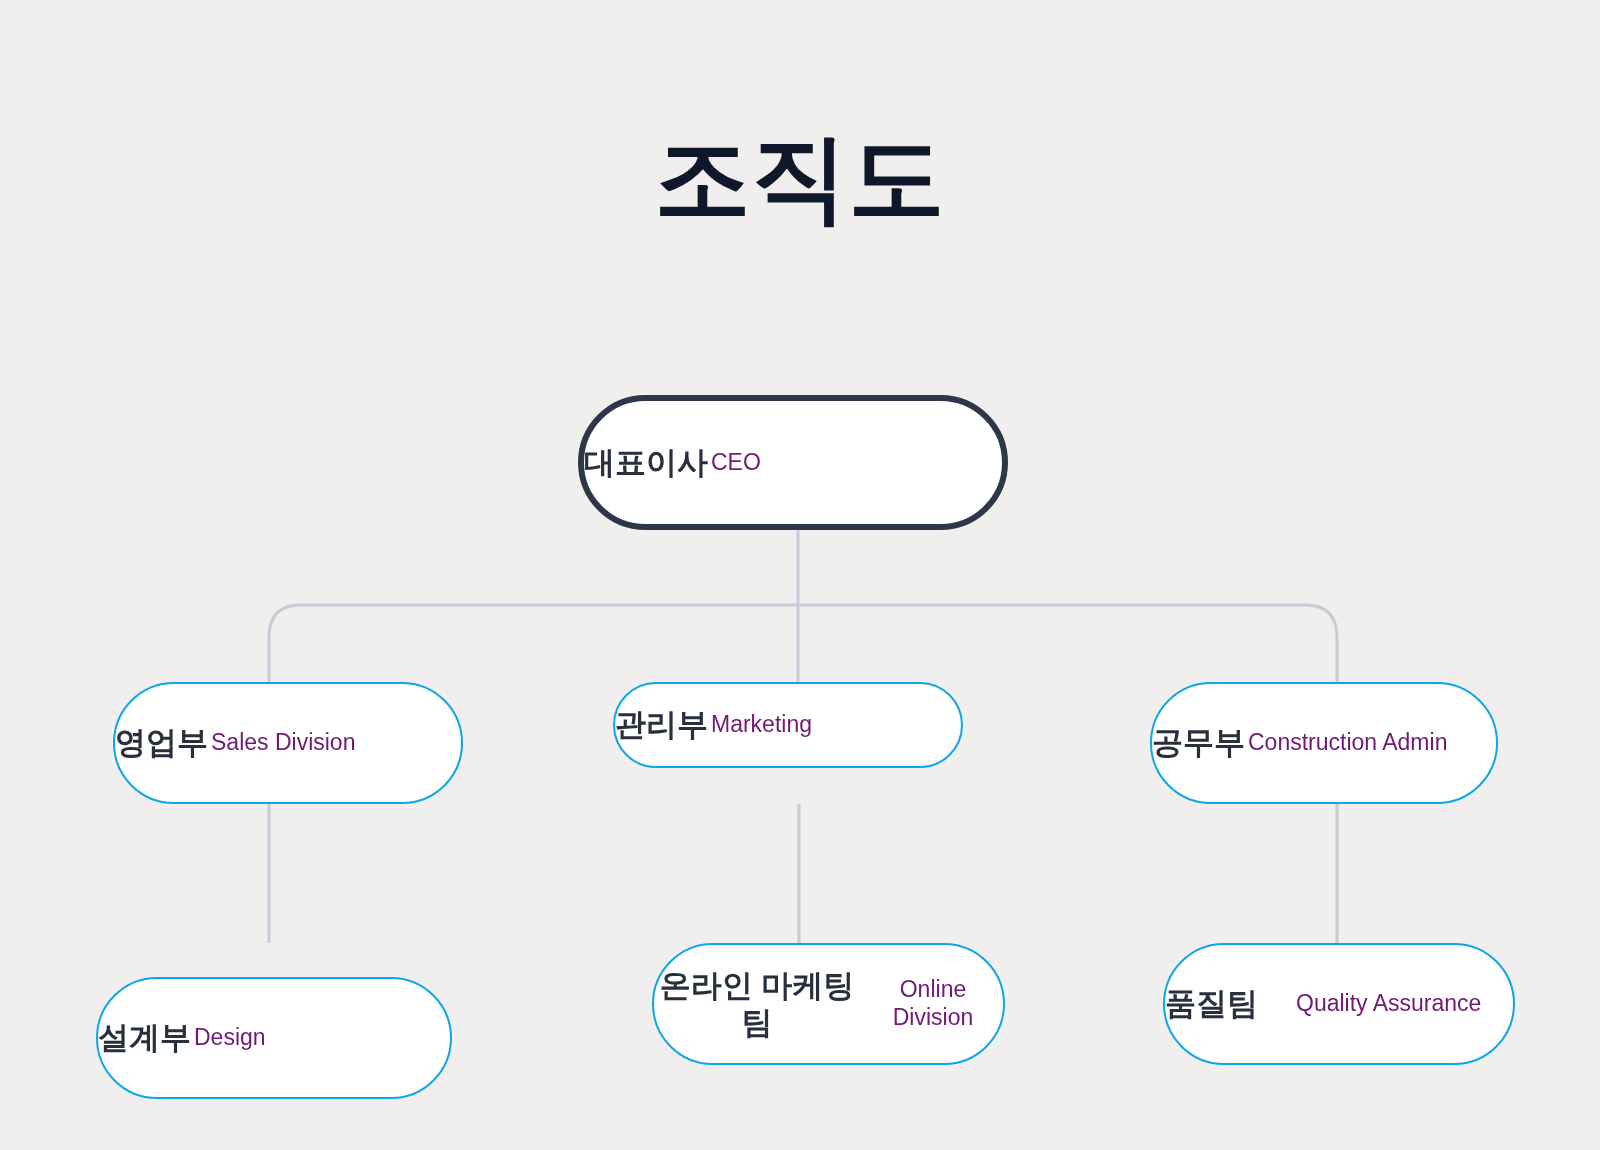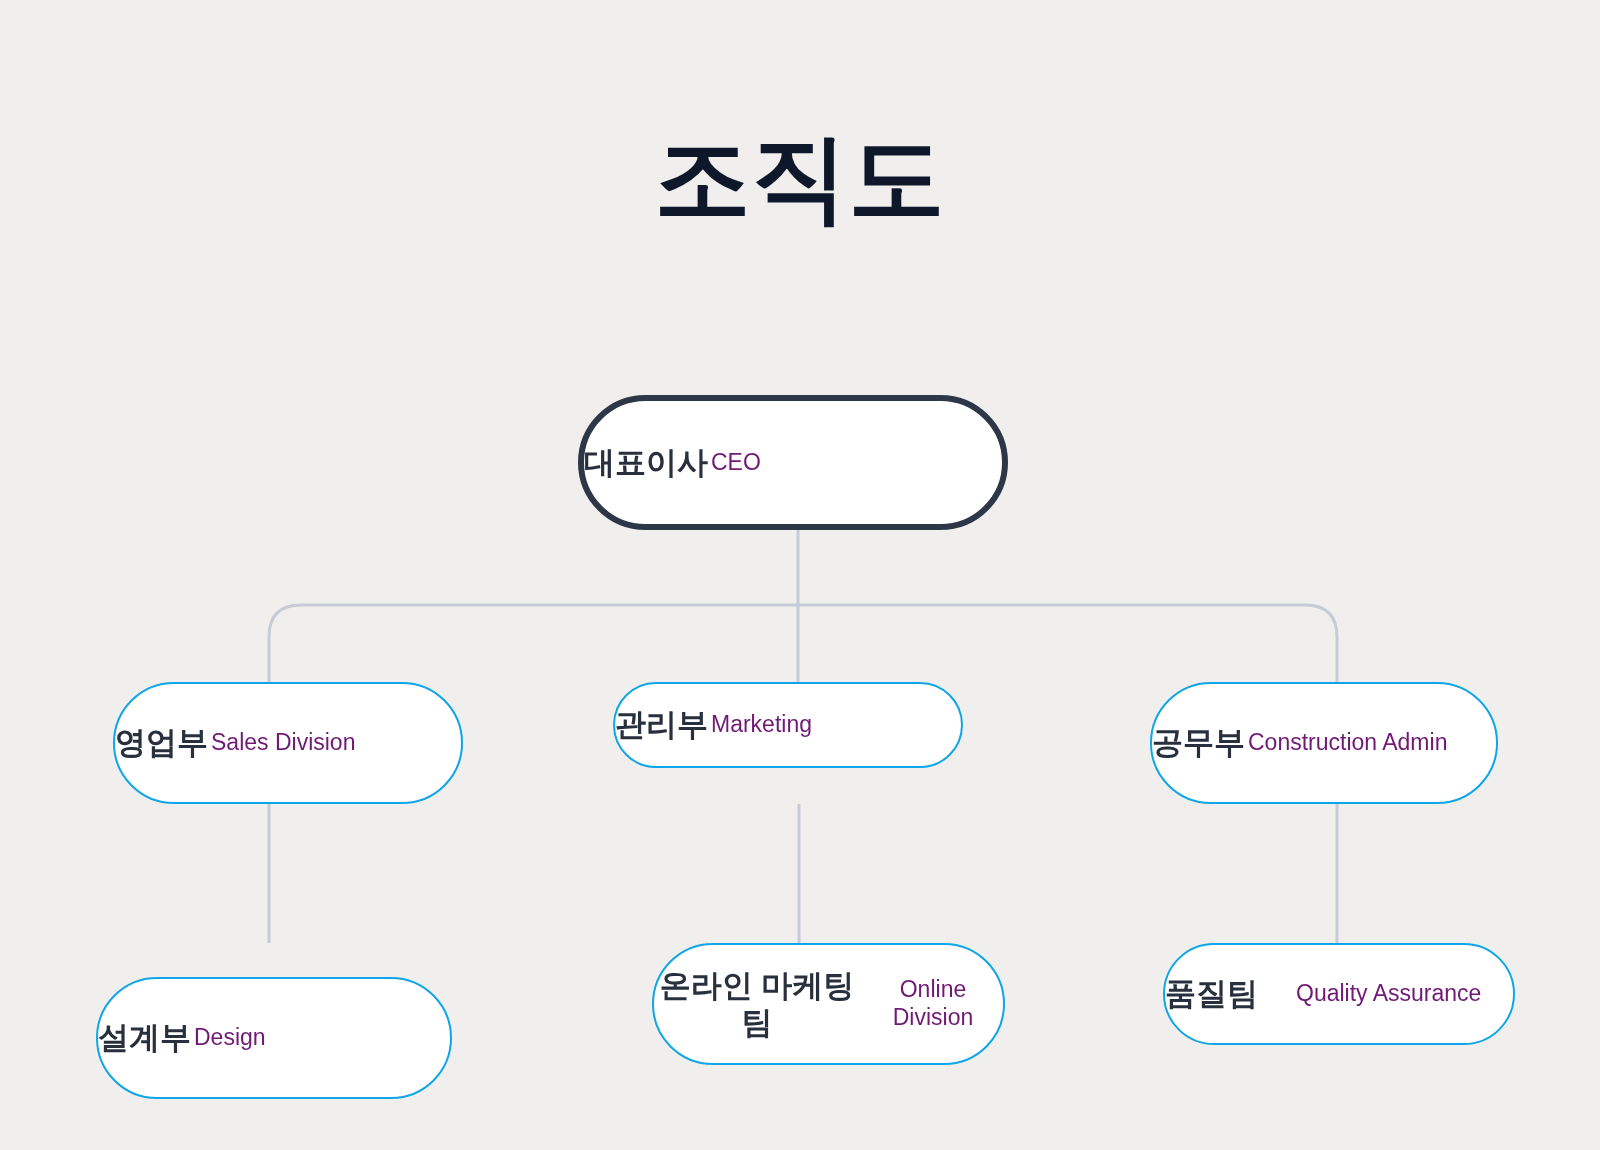--- a/index.html
+++ b/index.html
@@ -101,18 +101,18 @@
   <div class="node node-dept" style="left:96px; top:977px; width:356px; height:122px;">
     <div class="node-title">설계부</div>
     <div class="node-sub">Design</div>
   </div>
 
   <div class="node node-dept" style="left:652px; top:943px; width:353px; height:122px;">
     <div class="node-title">온라인 마케팅팀</div>
     <div class="node-sub">Online Division</div>
   </div>
 
-  <div class="node node-dept" style="left:1163px; top:943px; width:352px; height:102px;gap:38px;">
+  <div class="node node-dept" style="left:1163px; top:943px; width:352px; height:122px;gap:38px;">
     <div class="node-title">품질팀</div>
     <div class="node-sub">Quality Assurance</div>
   </div>
 
 </div>
 
 </body></html>

